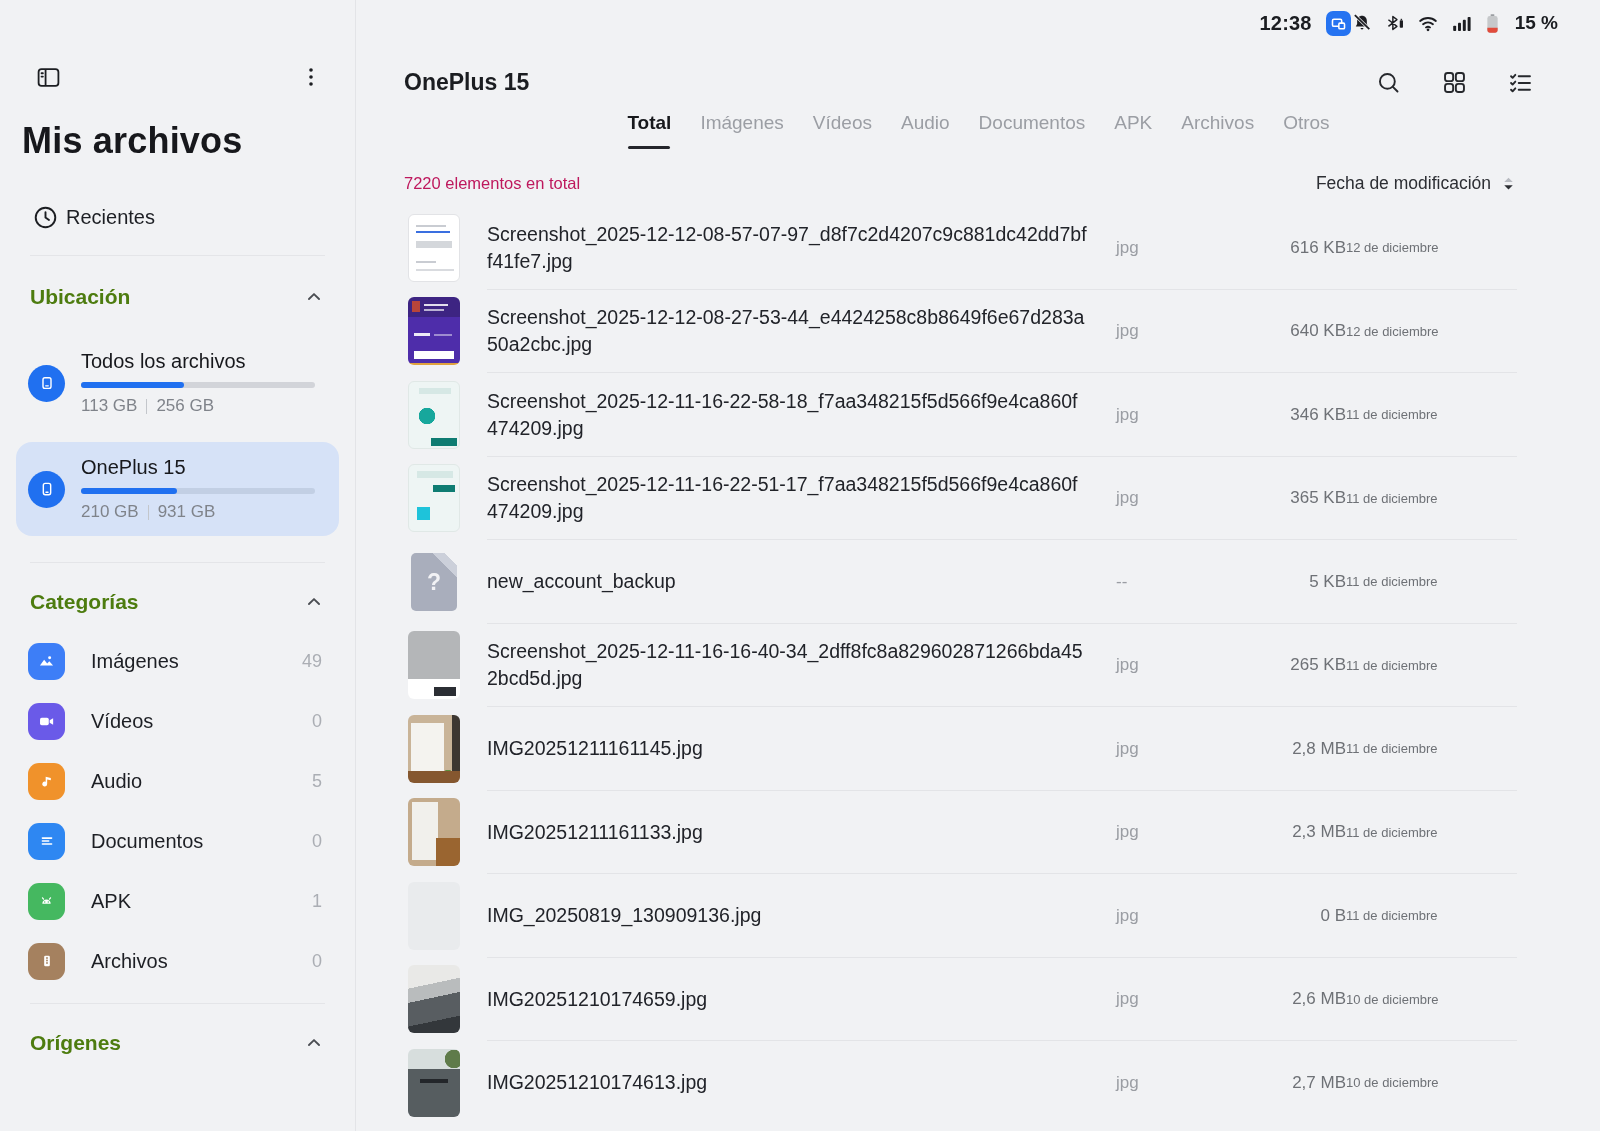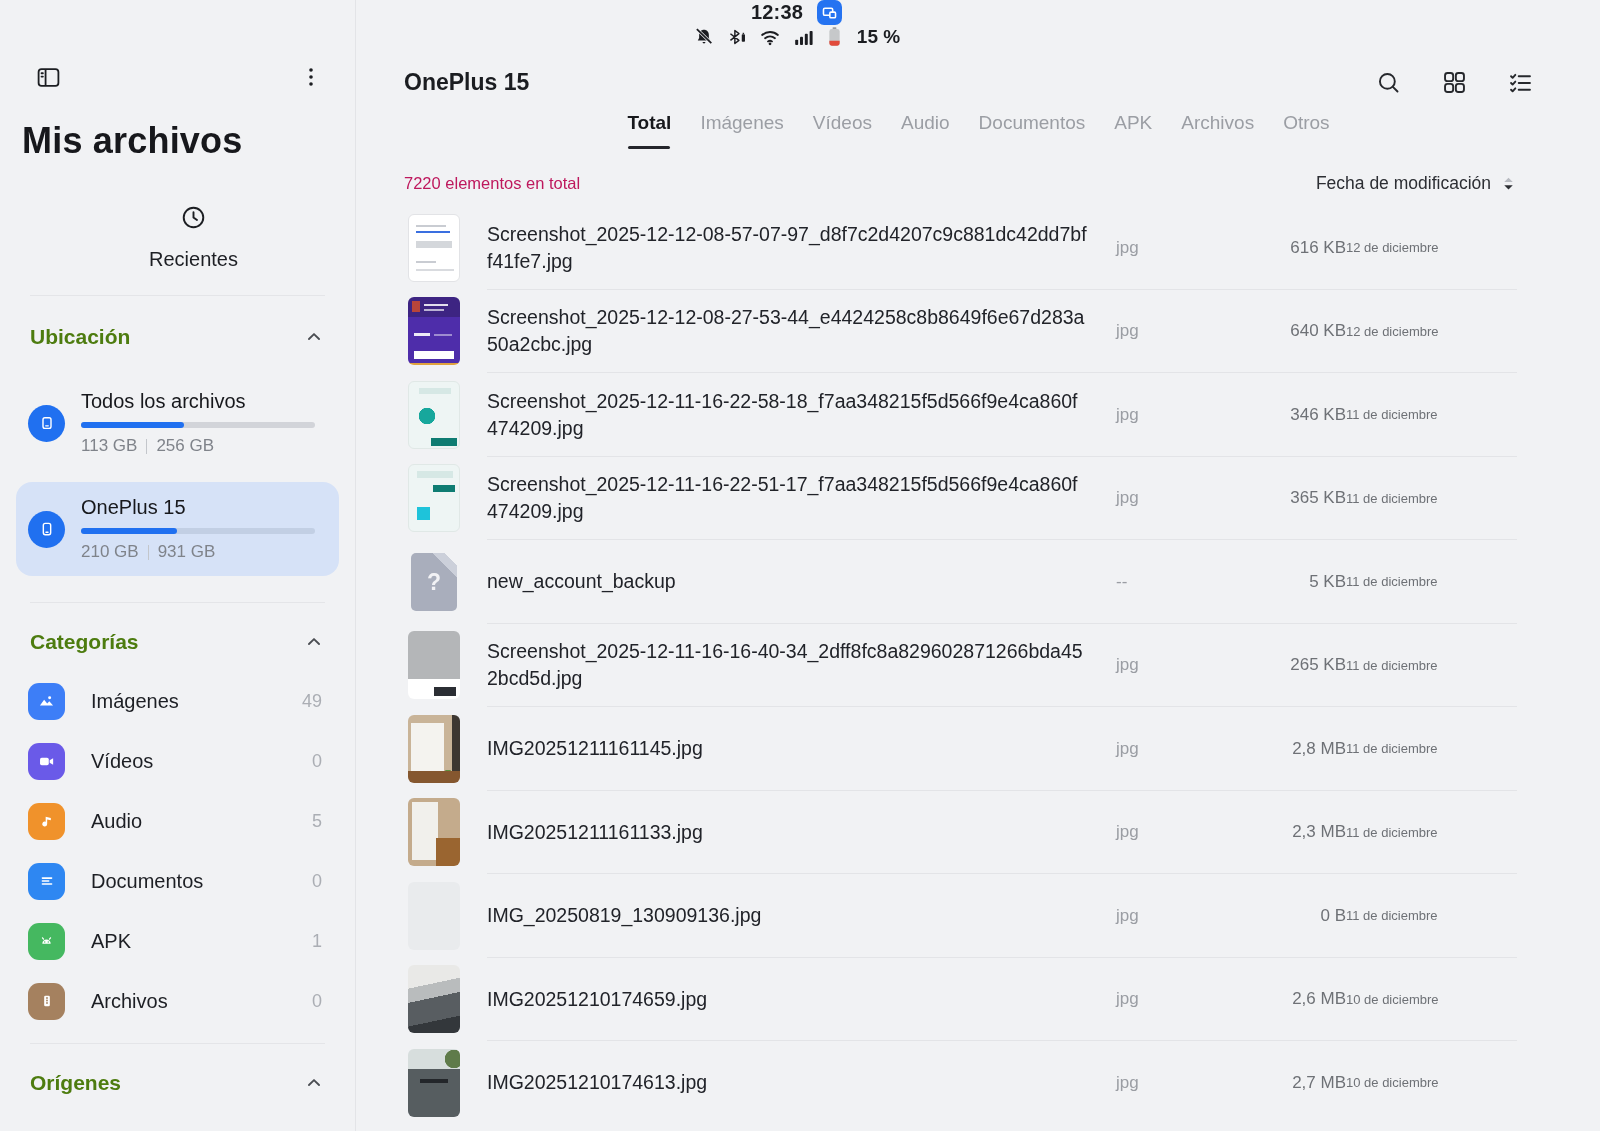--- a/index.html
+++ b/index.html
@@ -6,40 +6,40 @@
   html,body { width:1600px; height:1131px; overflow:hidden; }
   body {
     font-family:"Liberation Sans","DejaVu Sans",sans-serif;
     background:#f1f2f4; color:#1b1d21; position:relative;
   }
   svg { display:block; }
 
   
   .status-bar{
     position:absolute; left:0; top:0; right:0; height:46px;
-    display:flex; align-items:center; justify-content:space-between;
-    padding:0 42px 0 35px; z-index:5;flex-direction:column;
+    display:flex; align-items:center; justify-content:flex-end;
+    padding:0 42px 0 35px; z-index:5;
   }
   .sb-left{ display:flex; align-items:center; gap:14px; }
   .sb-time{ font-size:20px; font-weight:700; letter-spacing:.2px; }
   .sb-chip{ width:25px; height:25px; border-radius:7px; background:#2573f1;
     display:flex; align-items:center; justify-content:center; }
   .sb-right{ display:flex; align-items:center; gap:11px; }
   .sb-batt-text{ font-size:19px; font-weight:600; margin-left:2px; }
 
   
   .sidebar{
     position:absolute; left:0; top:0; bottom:0; width:356px;
     border-right:1px solid #e3e4e7; padding-top:46px;
   }
   .side-top{ margin-top:14px; height:34px; padding:0 30px 0 33px;
     display:flex; align-items:center; justify-content:space-between; }
   .icon-btn{ background:none; border:none; cursor:pointer; padding:2px; }
   .side-title{ font-size:36px; font-weight:700; letter-spacing:.2px; margin:26px 0 0 22px; color:#17181c; }
-  .recents{ margin:42px 0 0 32px; display:flex; align-items:center; gap:17px; cursor:pointer;flex-direction:column; }
+  .recents{ margin:42px 0 0 32px; display:flex; align-items:center; gap:7px; cursor:pointer; }
   .recents-label{ font-size:20px; font-weight:500; color:#1d1f24; }
   .side-divider{ height:1px; background:#e4e5e8; margin:24px 30px 0 30px; }
   .section-head{ margin-top:26px; padding:0 30px; height:30px;
     display:flex; align-items:center; justify-content:space-between; cursor:pointer; }
   .section-title{ font-size:21px; font-weight:700; color:#4d7c0f; }
 
   .storage-item{ margin:12px 16px 0 16px; padding:14px 14px 14px 12px; border-radius:16px;
     display:flex; gap:16px; align-items:center; cursor:pointer; }
   .storage-item:first-of-type{ margin-top:24px; }
   .storage-item.selected{ background:#d6e2f7; }

